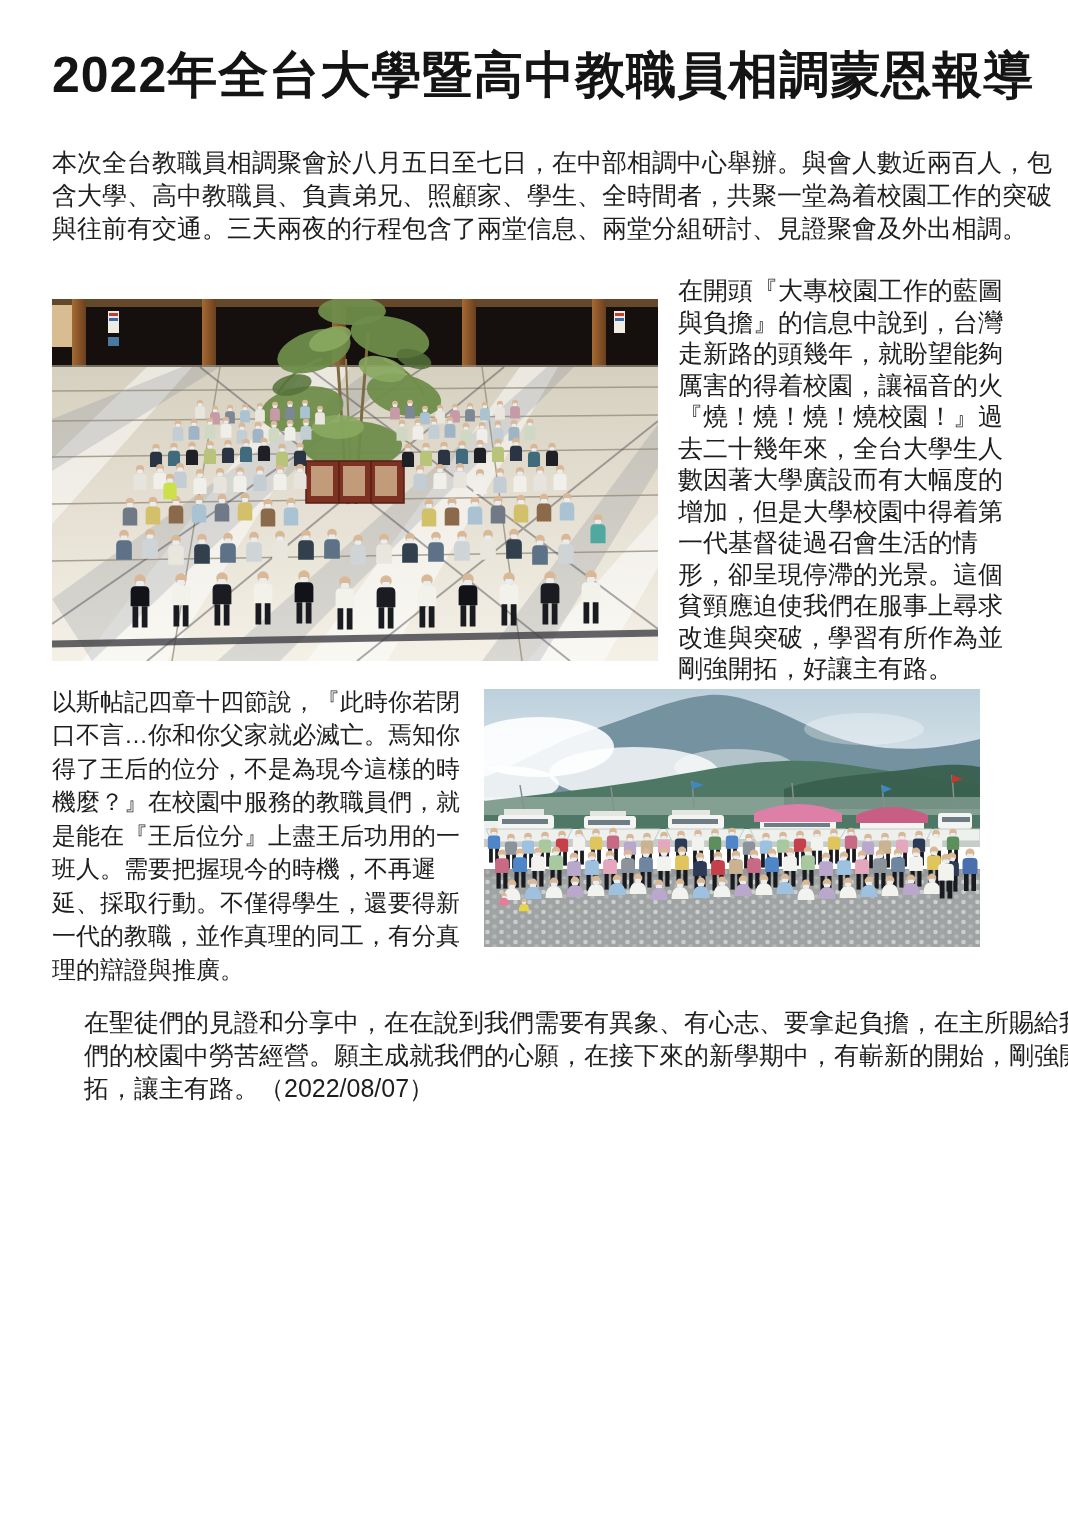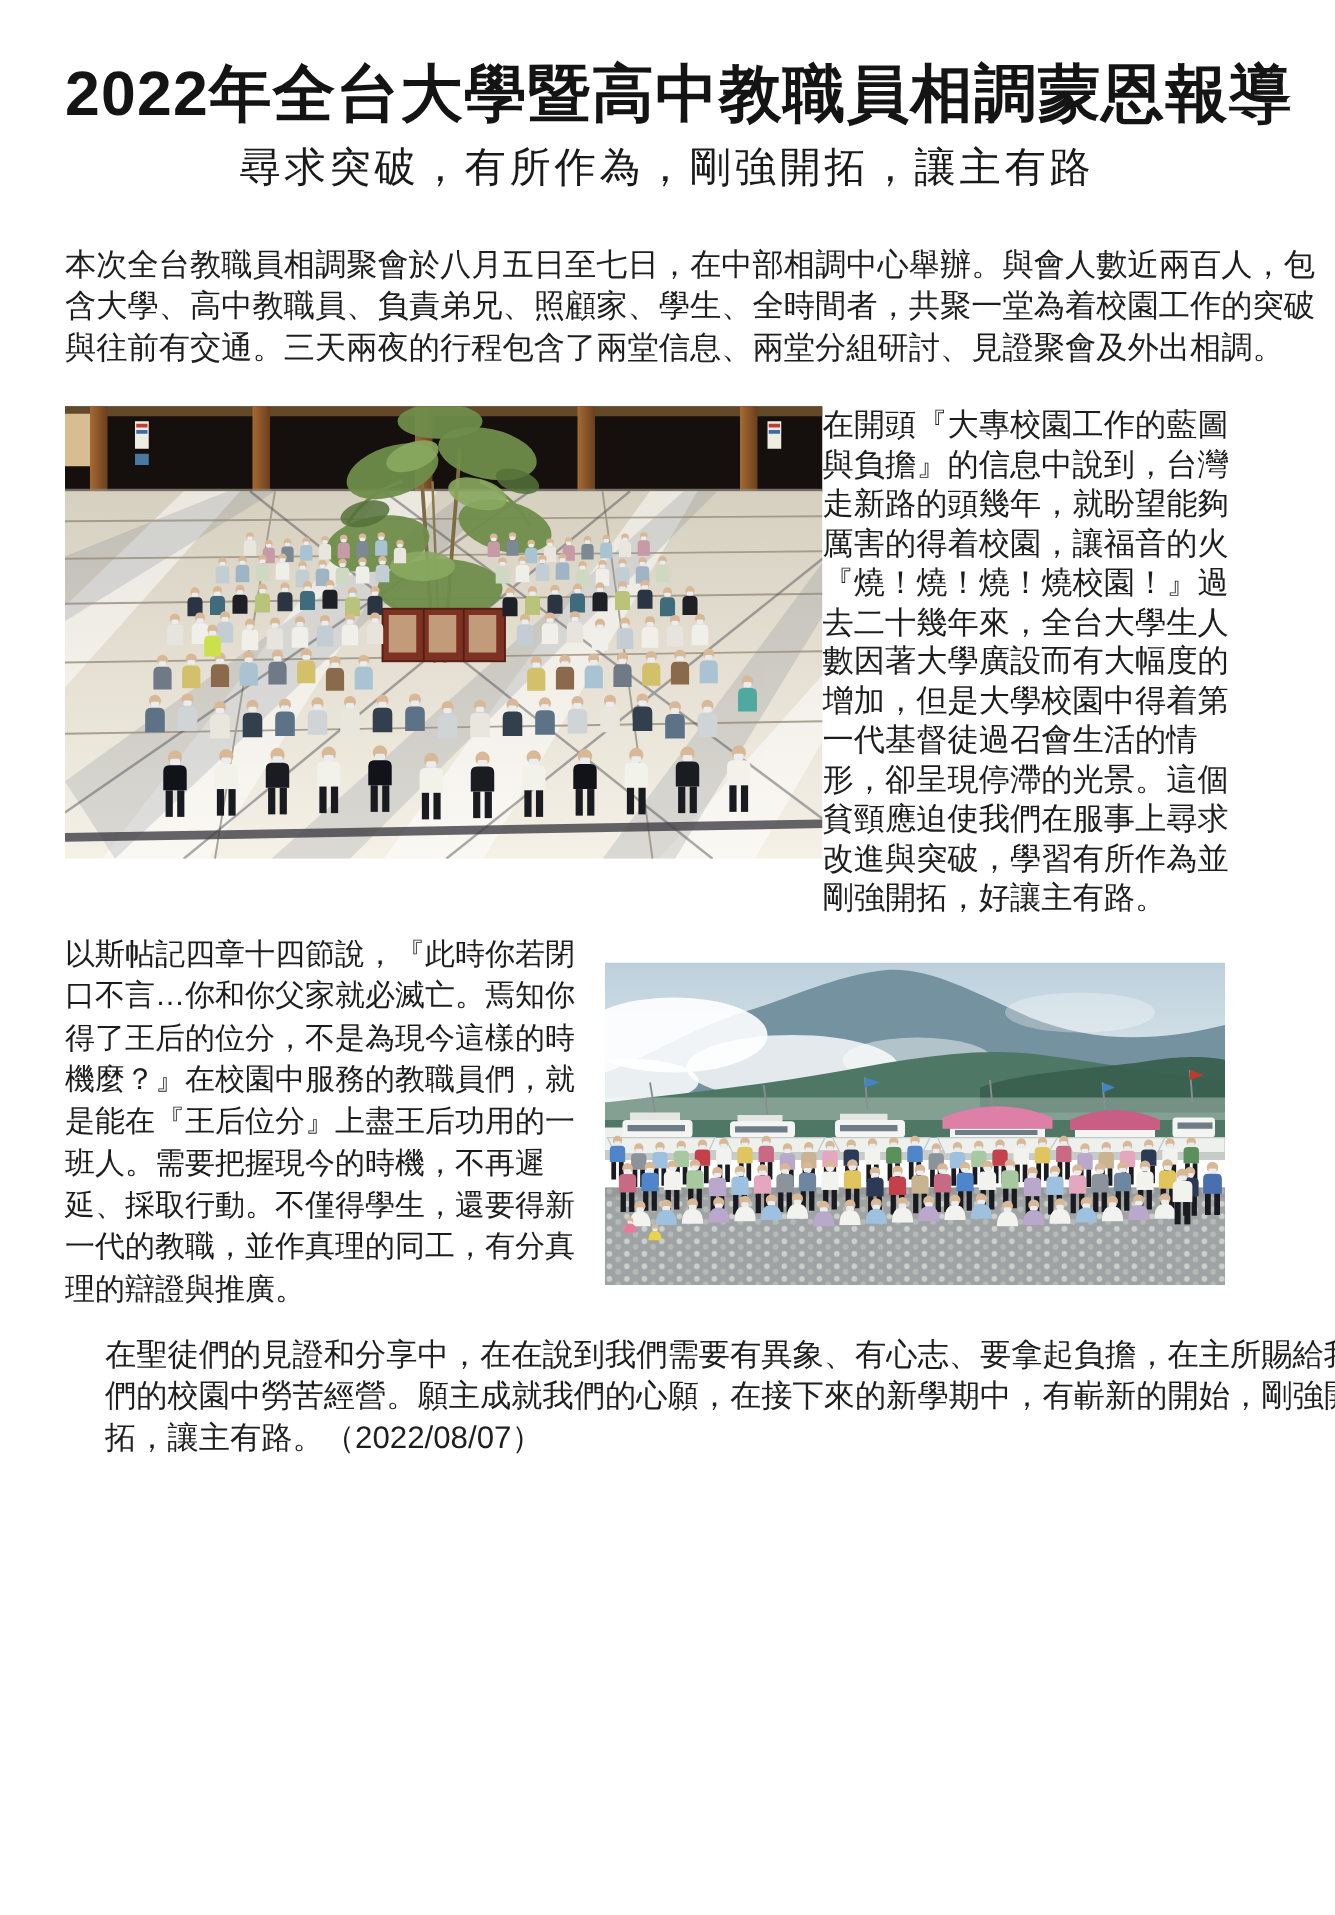--- a/index.html
+++ b/index.html
@@ -15,35 +15,34 @@
   }
   .subtitle{
     margin:6px 0 0 0;font-size:33px;line-height:44px;font-weight:500;text-align:center;
     letter-spacing:3px;color:#1a1a1a;white-space:pre;
   }
   .para{white-space:pre;font-size:25px;line-height:33px;margin:0;color:#1e1e1e;}
   .para-intro{margin-top:40px;}
   .para-2{margin-top:24px;}
   .para-3{margin-top:22px;}
   .para-closing{margin-top:20px;margin-left:32px;}
-  .block-a{display:flex;margin-top:30px;align-items:flex-start;}
+  .block-a{display:flex;gap:20px;margin-top:30px;align-items:center;}
   .block-a figure{margin:0;flex:0 0 606px;}
   .side-a{white-space:pre;font-size:25px;line-height:31.5px;margin:0;flex:1;}
-  .block-b{display:flex;gap:20px;margin-top:12px;align-items:center;}
+  .block-b{display:flex;gap:20px;margin-top:0;align-items:flex-start;}
   .side-b{white-space:pre;font-size:24px;line-height:33.5px;margin:0;flex:0 0 412px;}
   .block-b figure{margin:4px 0 0 0;flex:0 0 496px;}
   svg{display:block;}
 </style>
 </head>
 <body>
 
 <div class="page">
 
   <h1 class="title">2022年全台大學暨高中教職員相調蒙恩報導</h1>
-  <h2 class="subtitle">尋求突破，有所作為，剛強開拓，讓主有路</h2>
 
   <p class="para para-intro">本次全台教職員相調聚會於八月五日至七日，在中部相調中心舉辦。與會人數近兩百人，包
 含大學、高中教職員、負責弟兄、照顧家、學生、全時間者，共聚一堂為着校園工作的突破
 與往前有交通。三天兩夜的行程包含了兩堂信息、兩堂分組研討、見證聚會及外出相調。</p>
 
   <div class="block-a">
     <figure>
       <svg width="606" height="362" viewBox="0 0 606 362">
         <defs>
           <linearGradient id="floorG" x1="0" y1="0" x2="0" y2="1">

